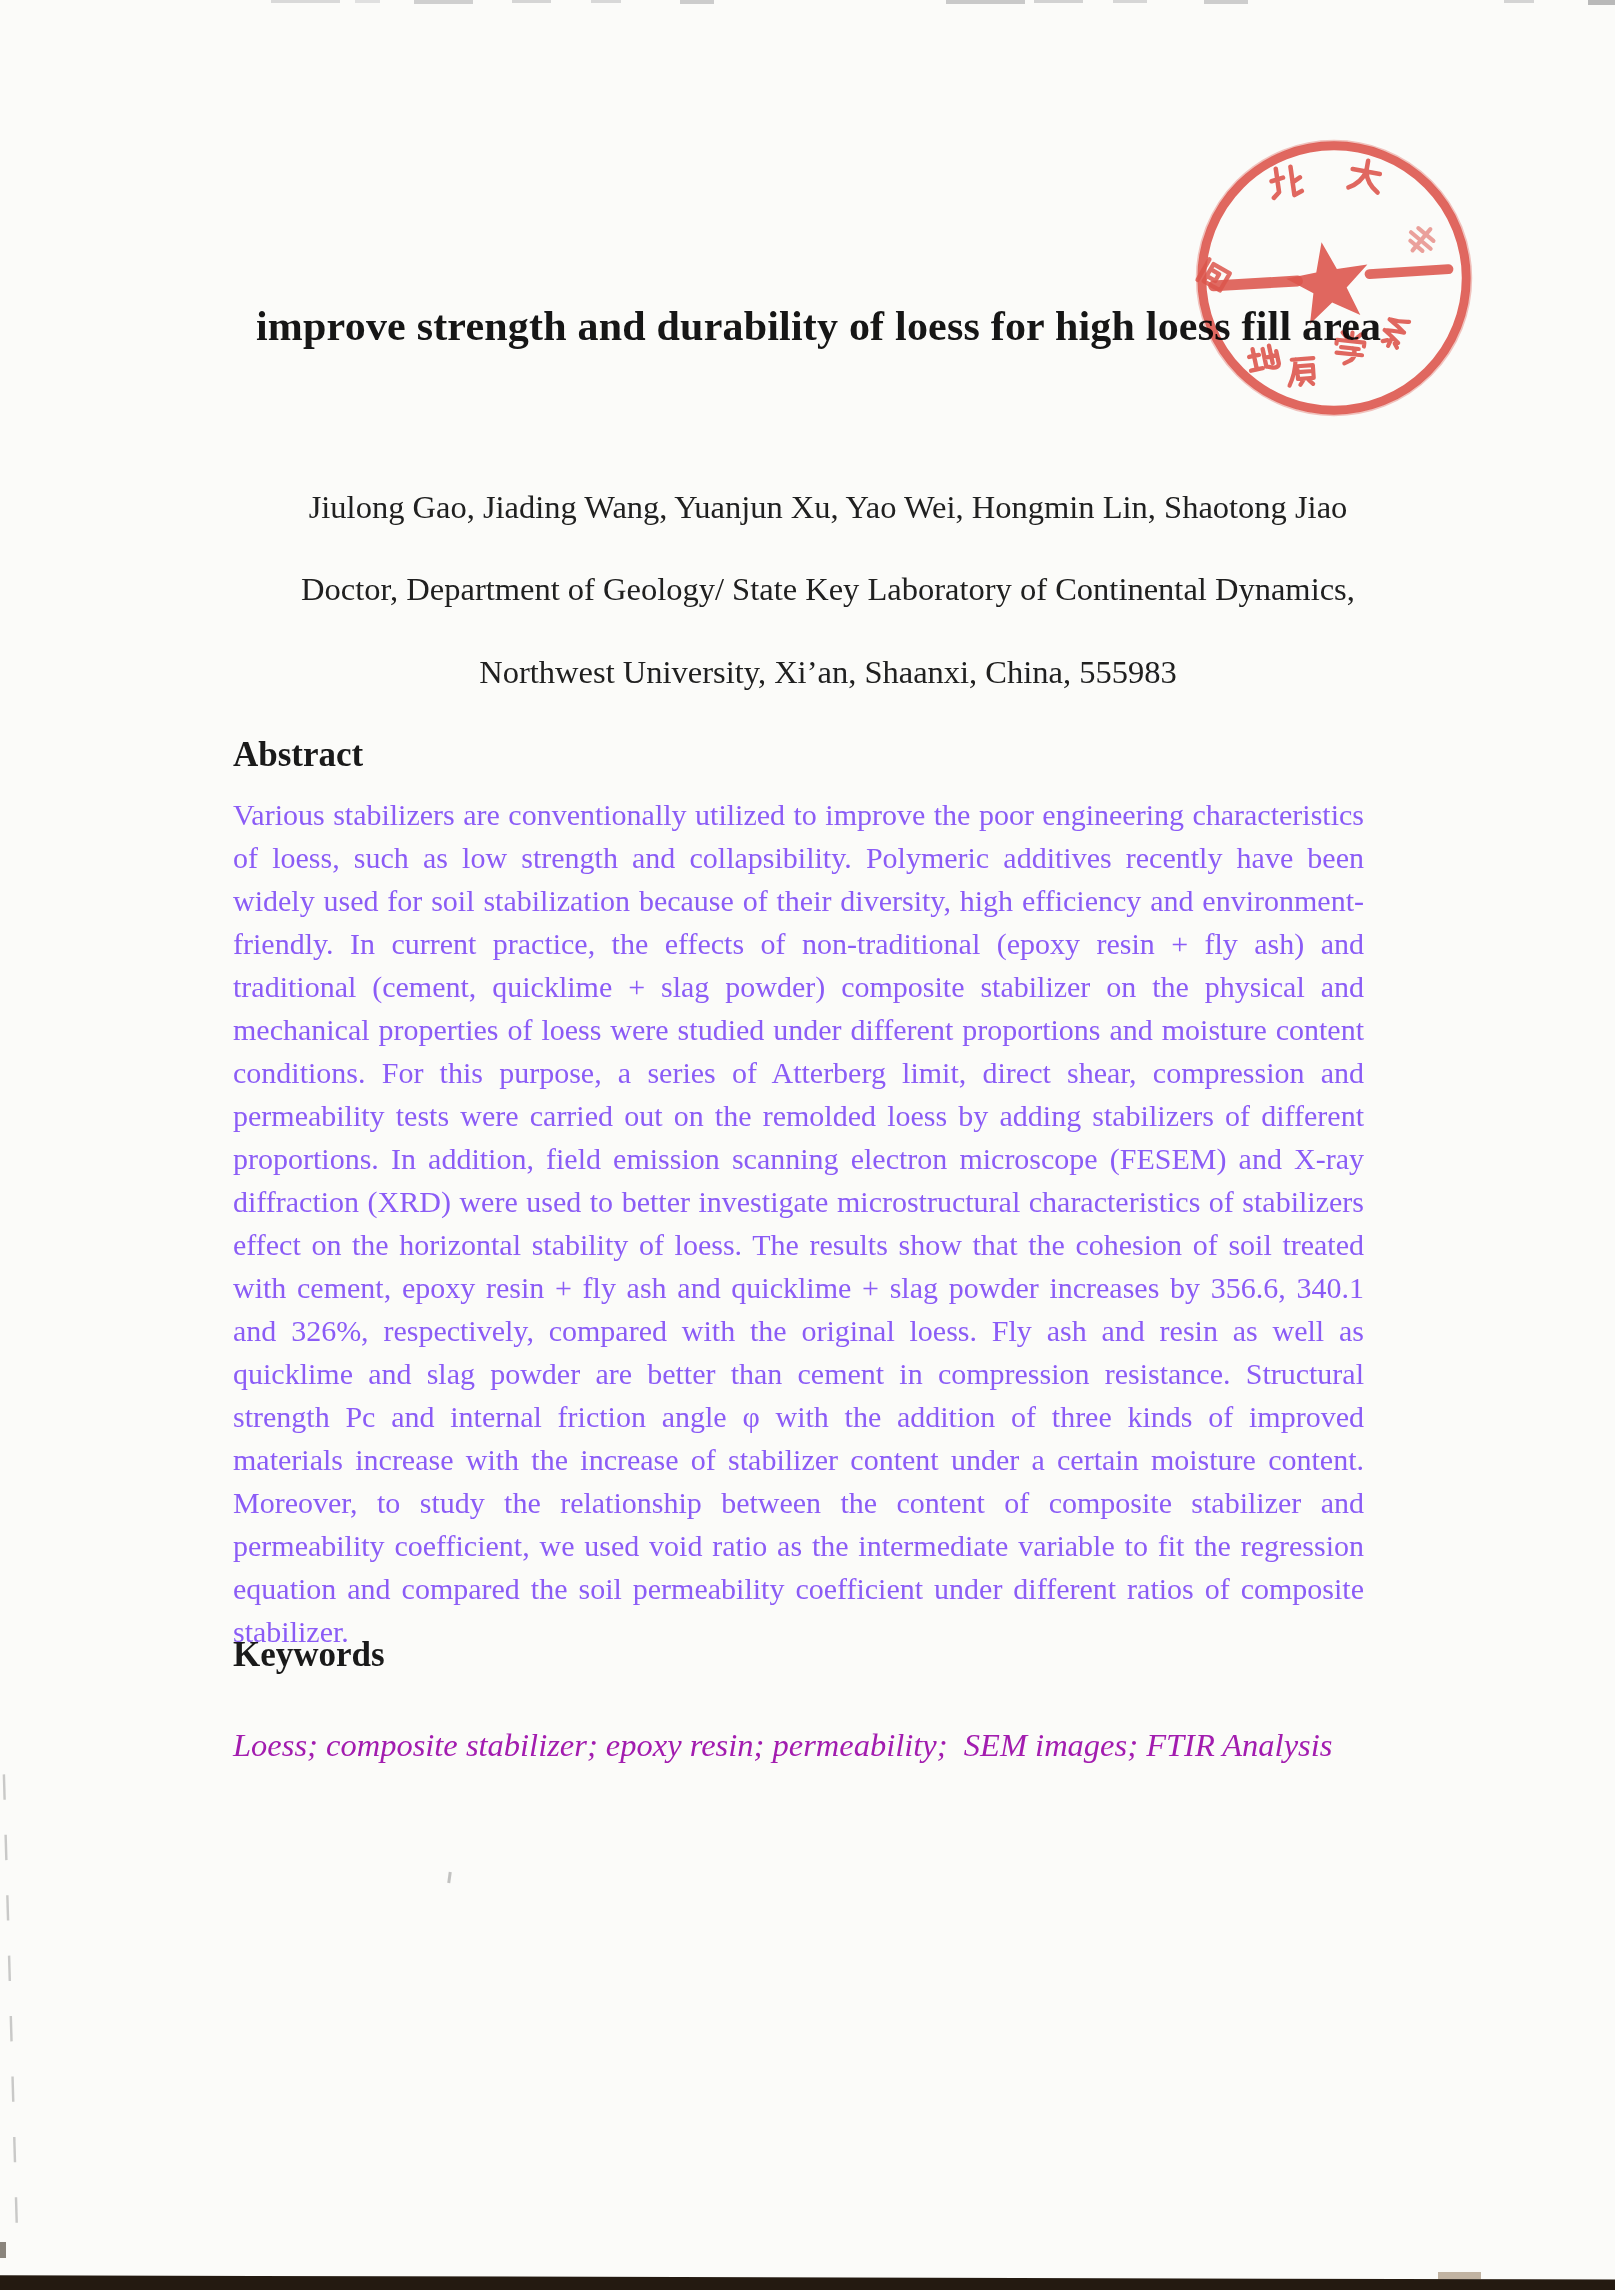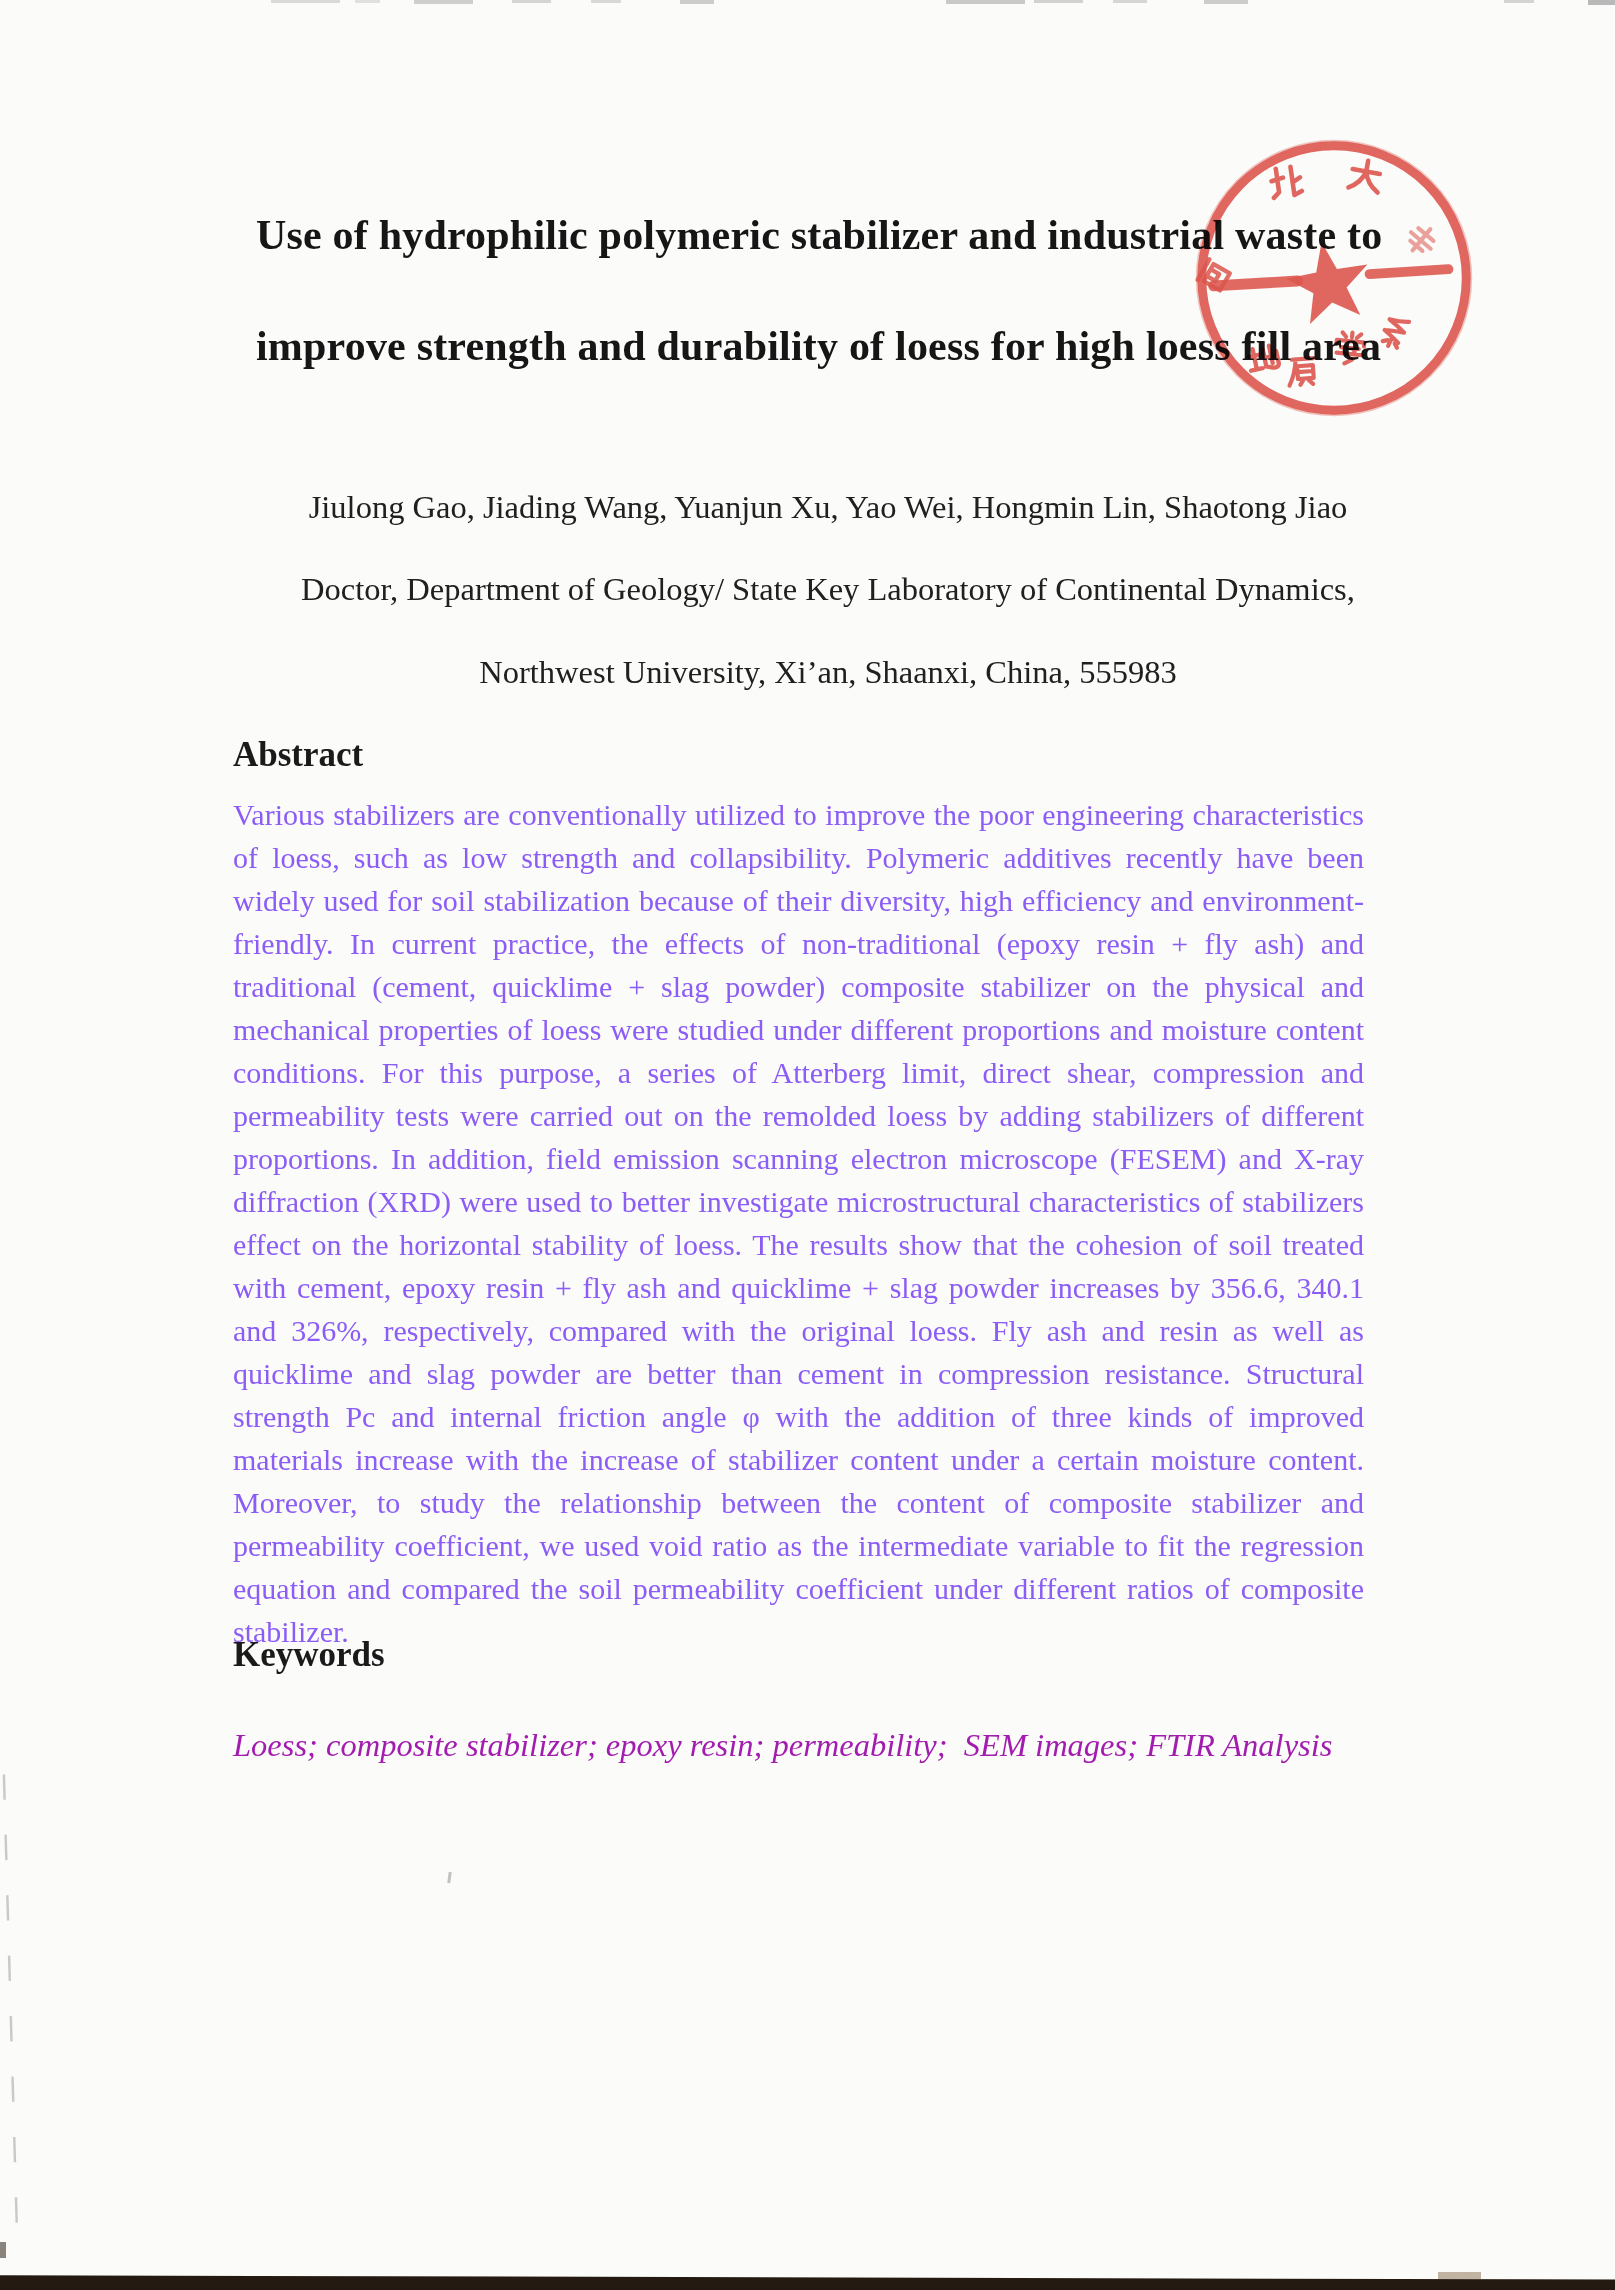--- a/index.html
+++ b/index.html
@@ -16,21 +16,21 @@
   .title-line{
     position:absolute;
     left:256px;
     font-weight:bold;
     font-size:42px;
     color:#161616;
     letter-spacing:0.2px;
     white-space:nowrap;
   }
   .title-line.l1{top:211px;}
-  .title-line.l2{top:302px;margin-top:20px;}
+  .title-line.l2{top:302px;}
 
   
   .center-line{
     position:absolute;
     left:0;
     width:100%;
     text-align:center;
     font-size:32.5px;
     color:#202020;
     white-space:nowrap;
@@ -106,21 +106,20 @@
   <div class="smudge" style="left:512px;width:39px;height:3px;background:#d5d5d5;"></div>
   <div class="smudge" style="left:591px;width:29.6px;height:3px;background:#d8d8d8;"></div>
   <div class="smudge" style="left:680px;width:34px;height:3.9px;background:#cccccc;"></div>
   <div class="smudge" style="left:946px;width:79px;height:3.9px;background:#c9c9c9;"></div>
   <div class="smudge" style="left:1034px;width:49px;height:3px;background:#d2d2d2;"></div>
   <div class="smudge" style="left:1113px;width:34px;height:3px;background:#d6d6d6;"></div>
   <div class="smudge" style="left:1204px;width:44px;height:3.9px;background:#cdcdcd;"></div>
   <div class="smudge" style="left:1504px;width:29.6px;height:3px;background:#d4d4d4;"></div>
   <div class="smudge" style="left:1588px;width:27.6px;height:4.9px;background:#b9b9b9;"></div>
 
-  <div class="title-line l1">Use of hydrophilic polymeric stabilizer and industrial waste to</div>
   <div class="title-line l2">improve strength and durability of loess for high loess fill area</div>
 
   <svg class="stamp" viewBox="0 0 300 300">
     <g>
       <circle class="ink" cx="150" cy="150" r="134" stroke-width="9" opacity=".9"></circle>
       <circle class="ink" cx="150" cy="150" r="139" stroke-width="2.2" opacity=".35"></circle>
     </g>
 
     <g transform="translate(145,157) rotate(-10)">
       <path class="fillink" opacity=".9" d="M0,-44 L10.6,-14.6 L41.8,-13.6 L17.1,5.6 L25.9,35.6 L0,18 L-25.9,35.6 L-17.1,5.6 L-41.8,-13.6 L-10.6,-14.6 Z"></path>

